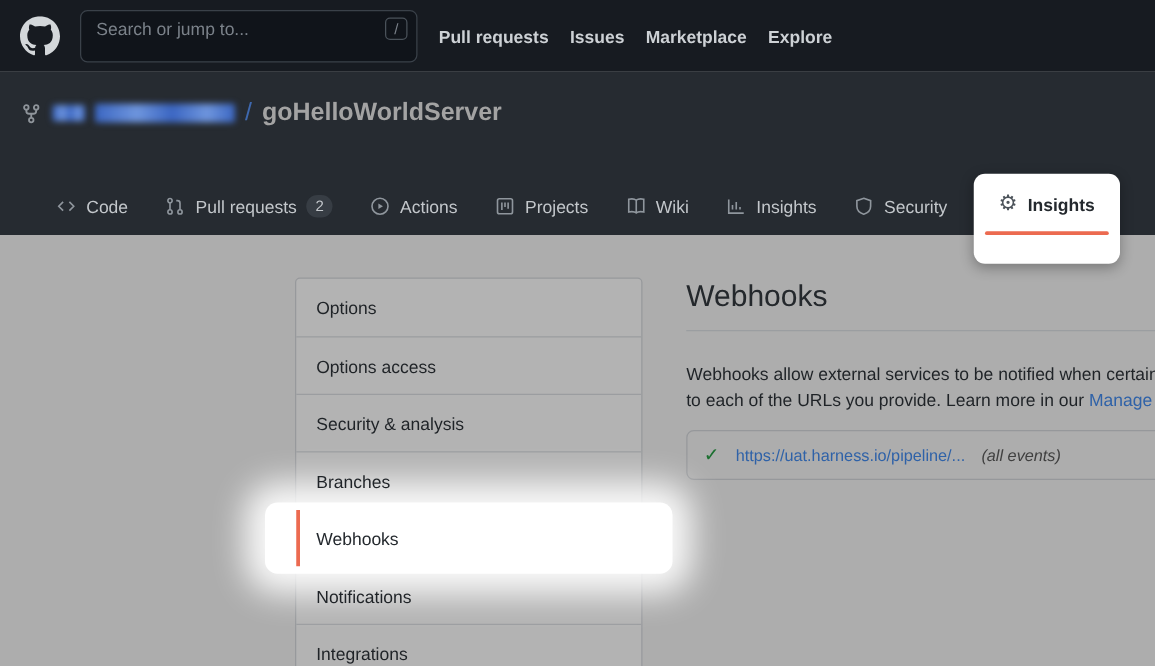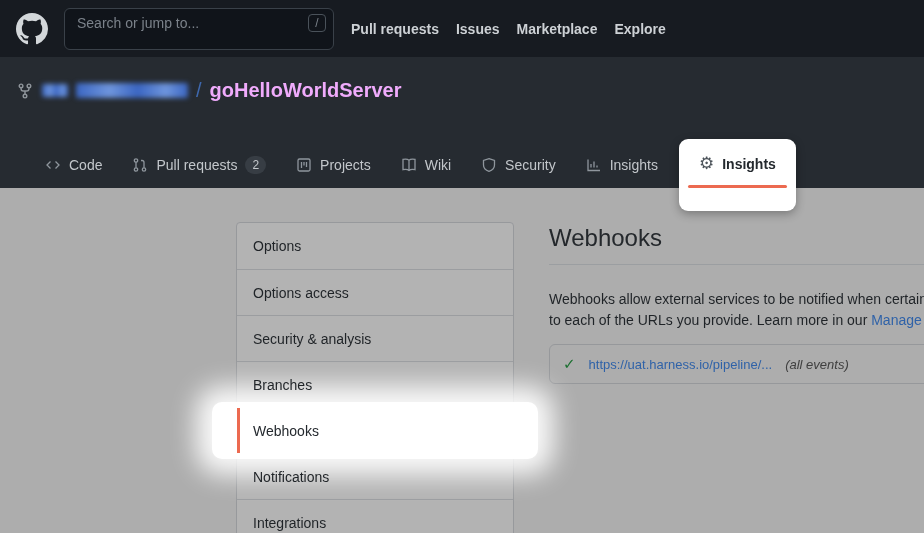--- a/index.html
+++ b/index.html
@@ -28,21 +28,21 @@
               background:#262b31; z-index:5; }
   .repo-title-row { display:flex; align-items:center; gap:8px; padding:22px 0 0 16px; }
   .repo-icon { color:#8e949a; flex:0 0 auto; }
   .redact { display:inline-block; border-radius:2px; filter:blur(2.5px);
             background:linear-gradient(90deg,#3b66c2,#6e95dd 30%,#3b66c2 55%,#6e95dd 80%,#3b66c2); }
   .r-owner1 { width:26px; height:13px; }
   .r-owner2 { width:112px; height:15px; }
   .r-fork1 { width:60px; height:10px; }
   .r-fork2 { width:22px; height:10px; }
   .repo-sep  { font-size:20px; color:#3e68ae; }
-  .repo-name { font-size:20px; font-weight:bold; color:#f0abfc; text-decoration:none; cursor:pointer; }
+  .repo-name { font-size:20px; font-weight:bold; color:#a3a3a3; text-decoration:none; cursor:pointer; }
   .forked-row { display:flex; align-items:center; gap:6px; margin-top:7px; padding-left:16px;
                 font-size:12px; color:#9aa0a6; }
   .forked-row a { color:#44699f; text-decoration:none; cursor:pointer; }
 
   .tabs { position:absolute; left:0; bottom:0; height:46px; display:flex; padding-left:30px; }
   .tab { display:flex; align-items:center; gap:8px; padding:0 15px; font-size:14px;
          color:#c3c7cb; cursor:pointer; white-space:nowrap;justify-content:flex-end; }
   .tab .ticon { color:#8f969d; display:flex; }
   .badge { background:#373d44; color:#c3c7cb; font-size:12px; line-height:1;
            padding:3px 7px; border-radius:10px; }
@@ -144,49 +144,58 @@
               <circle cx="12" cy="12.5" r="1.7"></circle>
               <path d="M4 5.2v5.6M9 3.5h1a2 2 0 0 1 2 2v5.3"></path>
             </svg>
           </span>
         <span>Pull requests</span>
         <span class="badge">2</span>
       </div>
       <div class="tab">
         <span class="ticon">
             <svg class="oct" width="16" height="16" viewBox="0 0 16 16" fill="none" stroke="currentColor" stroke-width="1.3">
+              <circle cx="8" cy="8" r="6.4"></circle>
+              <path d="M6.7 5.8 10.4 8 6.7 10.2Z" fill="currentColor" stroke="none"></path>
+            </svg>
+          </span>
+        <span>Actions</span>
+      </div>
+      <div class="tab">
+        <span class="ticon">
+            <svg class="oct" width="16" height="16" viewBox="0 0 16 16" fill="none" stroke="currentColor" stroke-width="1.3">
               <rect x="2" y="2" width="12" height="12" rx="1.5"></rect>
               <path d="M5.5 5v6M8 5v3.5M10.5 5v5"></path>
             </svg>
           </span>
         <span>Projects</span>
       </div>
       <div class="tab">
         <span class="ticon">
             <svg class="oct" width="16" height="16" viewBox="0 0 16 16" fill="none" stroke="currentColor" stroke-width="1.3">
               <path d="M8 3.2C6.6 2 4.6 1.9 2 2.4v10.2c2.6-.5 4.6-.4 6 .8 1.4-1.2 3.4-1.3 6-.8V2.4c-2.6-.5-4.6-.4-6 .8zM8 3.2v10.2"></path>
             </svg>
           </span>
         <span>Wiki</span>
       </div>
       <div class="tab">
         <span class="ticon">
             <svg class="oct" width="16" height="16" viewBox="0 0 16 16" fill="none" stroke="currentColor" stroke-width="1.3">
+              <path d="M2 2.5v11h12M5 10.5V7M8 10.5V4.5M11 10.5V8.5"></path>
+            </svg>
+          </span>
+        <span>Insights</span>
+      </div>
+      <div class="tab">
+        <span class="ticon">
+            <svg class="oct" width="16" height="16" viewBox="0 0 16 16" fill="none" stroke="currentColor" stroke-width="1.3">
               <path d="M8 1.6l5.5 1.9V8c0 3.3-2.4 5.4-5.5 6.4C4.9 13.4 2.5 11.3 2.5 8V3.5z"></path>
             </svg>
           </span>
         <span>Security</span>
-      </div>
-      <div class="tab">
-        <span class="ticon">
-            <svg class="oct" width="16" height="16" viewBox="0 0 16 16" fill="none" stroke="currentColor" stroke-width="1.3">
-              <path d="M2 2.5v11h12M5 10.5V7M8 10.5V4.5M11 10.5V8.5"></path>
-            </svg>
-          </span>
-        <span>Insights</span>
       </div>
       <div class="tab-spotlight">
         <div class="tab-inner">
           <span class="gear-glyph">⚙</span>
           <span>Insights</span>
         </div>
         <div class="tab-underline"></div>
       </div>
     </div>
   </section>

